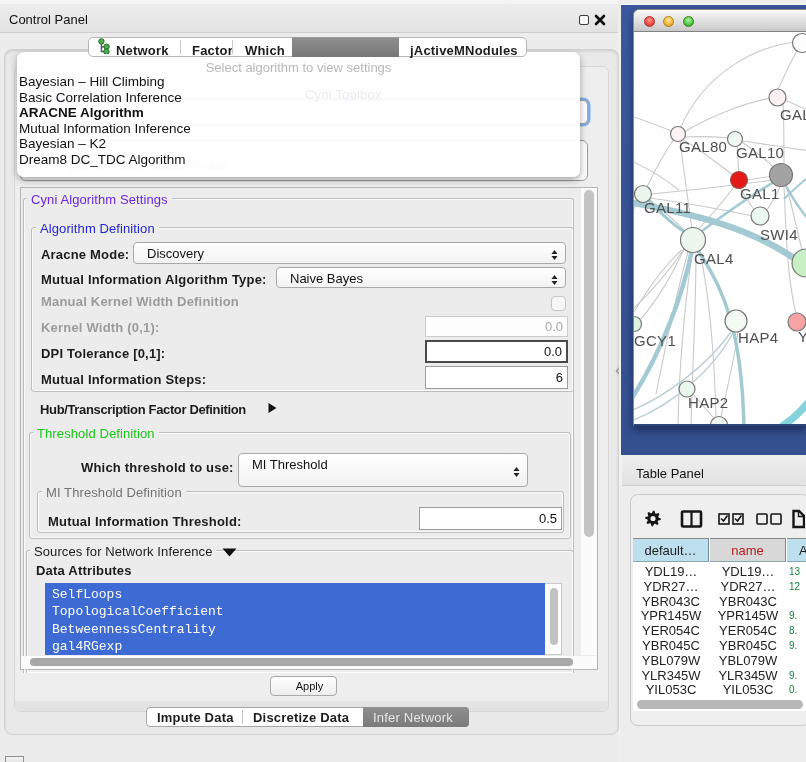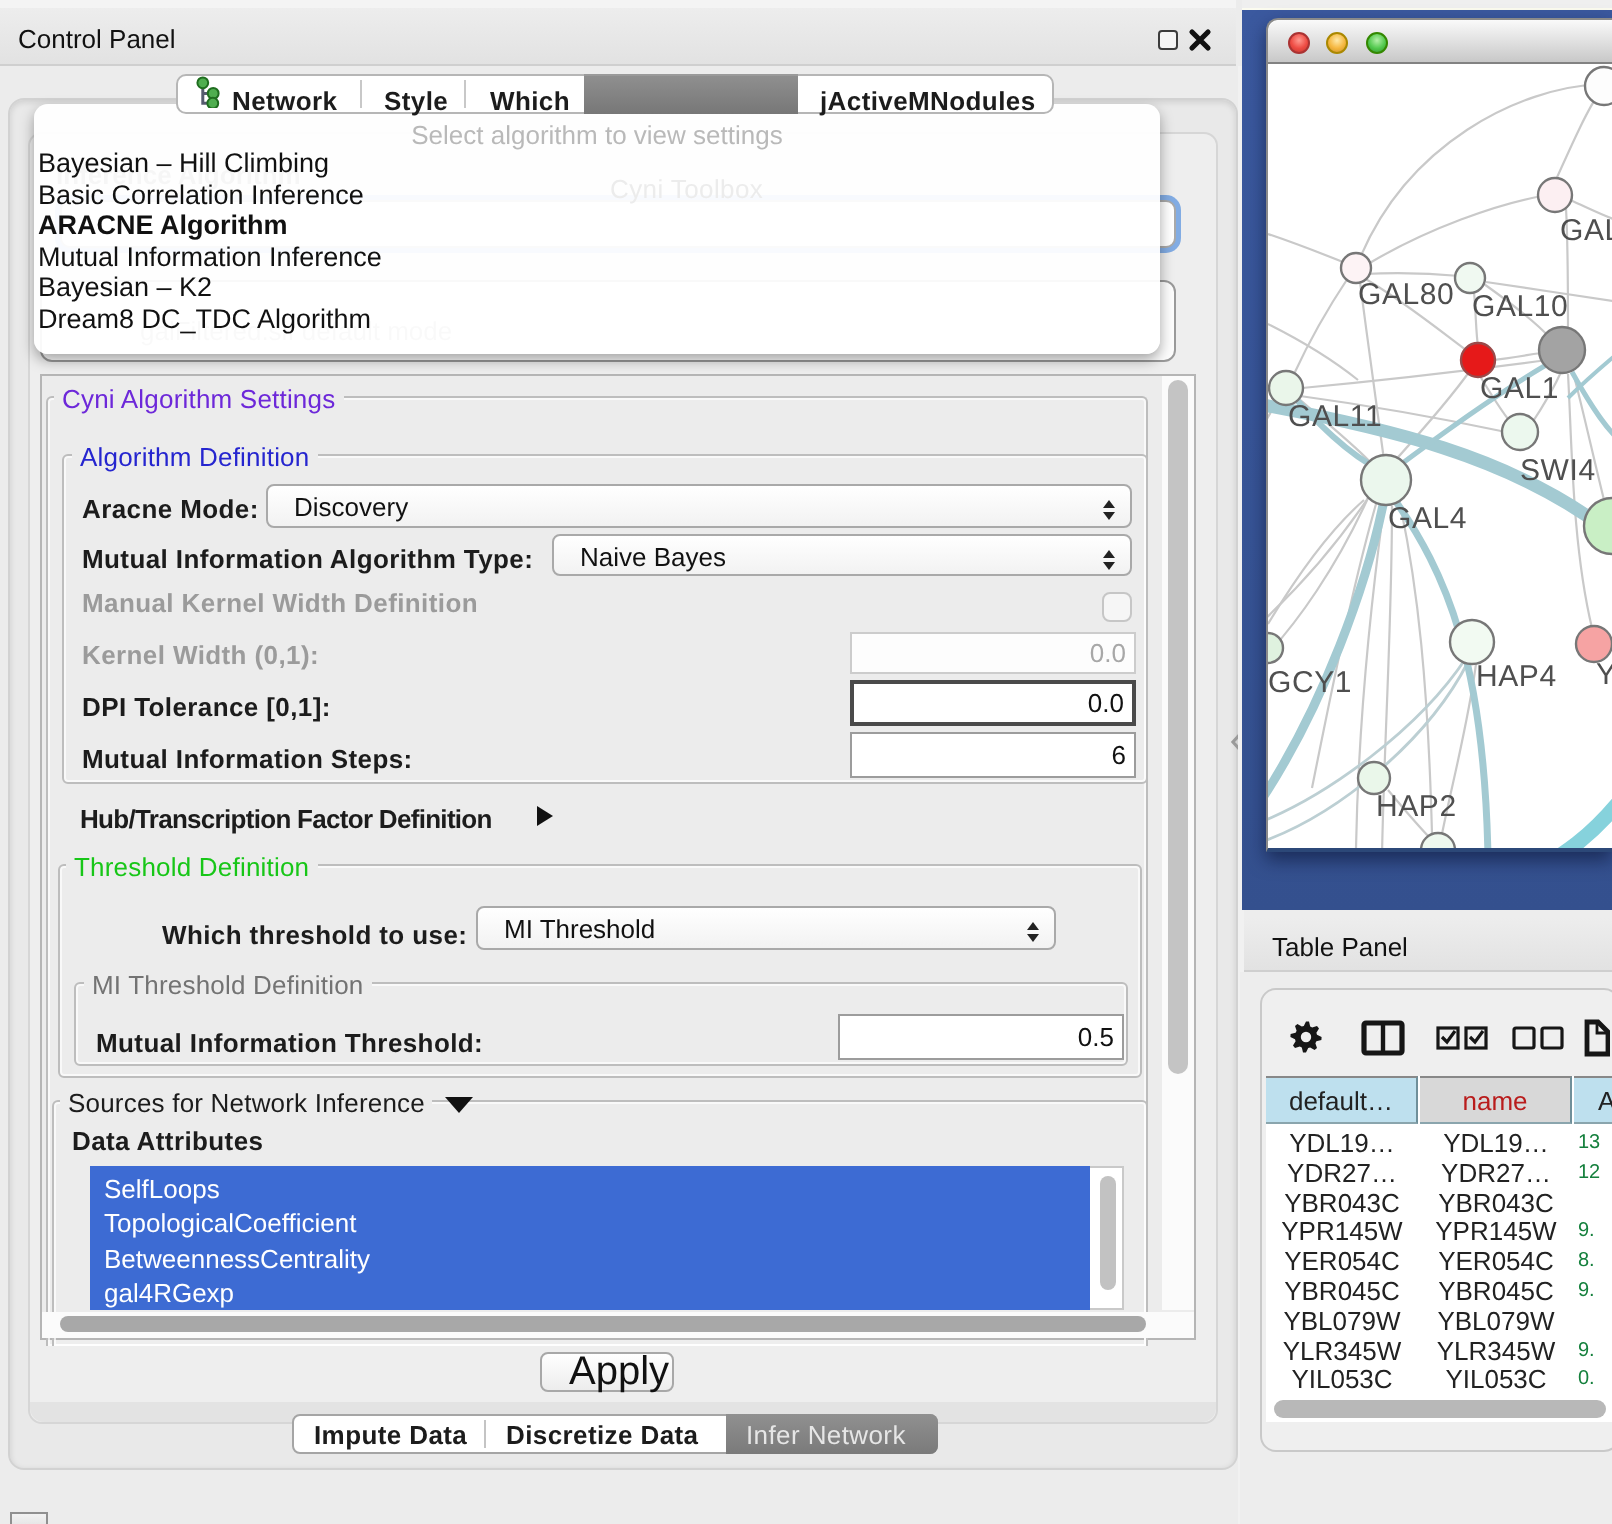--- a/index.html
+++ b/index.html
@@ -36,21 +36,21 @@
 <div style="position:absolute; left:0; top:0; width:806px; height:762px; z-index:6; pointer-events:none;">
 <div class="abs" style="left:88px; top:37px; width:439px; height:20px; background:#ffffff; border:1px solid #b6b6b6; border-radius:5px;"></div>
 <svg class="abs" style="left:97px; top:38px;" width="13" height="16" viewBox="0 0 13 16">
   <path d="M4.4 5 L4.4 13.6 L9.4 13.6 M4.4 8.7 L9.6 8.7" stroke="#555a6e" stroke-width="1.5" fill="none"></path>
   <circle cx="4.4" cy="3.4" r="2.7" fill="#4fae4f" stroke="#1f6d1f" stroke-width="1"></circle>
   <circle cx="9.6" cy="8.7" r="2.7" fill="#4fae4f" stroke="#1f6d1f" stroke-width="1"></circle>
   <circle cx="9.4" cy="13.6" r="2.7" fill="#4fae4f" stroke="#1f6d1f" stroke-width="1"></circle>
 </svg>
 <div class="abs lbl" style="left:116px; top:43px;">Network</div>
 <div class="abs" style="left:180px; top:40px; width:1px; height:14px; background:#c8c8c8;"></div>
-<div class="abs lbl" style="left:192px; top:43px;">Style</div>
+<div class="abs lbl" style="left:192px; top:43px;">Factor</div>
 <div class="abs" style="left:232px; top:40px; width:1px; height:14px; background:#c8c8c8;"></div>
 <div class="abs lbl" style="left:245px; top:43px;">Which</div>
 <div class="abs" style="left:292px; top:37px; width:107px; height:20px; background:linear-gradient(#8f8f8f,#777777); border-top:1px solid #9a9a9a;"></div>
 <div class="abs" style="left:305px; top:43px; font-size:13px; color:#ececec; letter-spacing:0.2px;margin-top:44px;">Cyni Toolbox</div>
 <div class="abs lbl" style="left:410px; top:43px;">jActiveMNodules</div>
 </div>
 
 <div class="abs" style="left:20px; top:187px; width:578px; height:483px; background:#ececec; border:1px solid #b5b5b5;"></div>
 
 <div class="grp" style="left:23px; top:198px; width:551px; height:475px; border-bottom:none; border-radius:3px 3px 0 0;"></div>
@@ -88,21 +88,21 @@
 
 <div class="abs lbl" style="left:40px; top:402px; letter-spacing:-0.35px;">Hub/Transcription Factor Definition</div>
 <svg class="abs" style="left:266px; top:402px;" width="13" height="12" viewBox="0 0 10 12">
     <path d="M1 1 L9 6 L1 11 Z" fill="#111"></path>
   </svg>
 
 <div class="grp" style="left:29px; top:432px; width:542px; height:107px;"></div>
 <div class="gtitle glbl" style="left:33px; top:426px; color:#17c617;">Threshold Definition</div>
 
 <div class="abs lbl" style="left:81px; top:460px;">Which threshold to use:</div>
-<div class="combo" style="left:238px; top:453px; width:290px; height:22px;">
+<div class="combo" style="left:238px; top:453px; width:290px; height:34px;">
     <span class="ctext">MI Threshold</span>
     <span class="arr"><svg width="7" height="10" viewBox="0 0 7 10">
         <path d="M3.5 0 L6.5 4 L0.5 4 Z M3.5 10 L6.5 6 L0.5 6 Z" fill="#222"></path>
       </svg></span>
   </div>
 
 <div class="grp" style="left:37px; top:491px; width:527px; height:42px;"></div>
 <div class="gtitle glbl" style="left:42px; top:485px; color:#737373;">MI Threshold Definition</div>
 <div class="abs lbl" style="left:48px; top:514px;">Mutual Information Threshold:</div>
 <div class="field" style="left:419px; top:507px; width:143px; height:23px; line-height:21px;">0.5</div>
@@ -110,29 +110,29 @@
 <div class="grp" style="left:26px; top:550px; width:548px; height:123px; border-bottom:none; border-radius:3px 3px 0 0;"></div>
 <div class="gtitle glbl" style="left:30px; top:544px; color:#1c1c1c;">Sources for Network Inference</div>
 <svg class="abs" style="left:222px; top:548px;" width="15" height="9" viewBox="0 0 15 9">
     <path d="M0.5 0.5 L14.5 0.5 L7.5 8.5 Z" fill="#111"></path>
   </svg>
 
 <div class="abs lbl" style="left:36px; top:563px;">Data Attributes</div>
 
 <div class="abs" style="left:45px; top:583px; width:517px; height:72px; background:#ffffff; border:1px solid #c9c9c9;"></div>
 <div class="abs" style="left:45px; top:583px; width:500px; height:72px; background:#3d6bd3;"></div>
-<div class="abs" style="left:52px; top:586px; font-size:13px; color:#fff; line-height:17.3px;">SelfLoops<br>TopologicalCoefficient<br>BetweennessCentrality<br>gal4RGexp</div>
+<div class="abs" style="left:52px; top:586px; font-size:13px; color:#fff; line-height:17.3px;font-family:Liberation Mono, monospace;">SelfLoops<br>TopologicalCoefficient<br>BetweennessCentrality<br>gal4RGexp</div>
 <div class="abs" style="left:550px; top:588px; width:8px; height:57px; background:#c2c2c2; border-radius:4px;"></div>
 
 <div class="abs" style="left:581px; top:188px; width:16px; height:467px; background:#fbfbfb;"></div>
 <div class="abs" style="left:584px; top:190px; width:10px; height:347px; background:#c4c4c4; border-radius:5px;"></div>
 <div class="abs" style="left:21px; top:656px; width:576px; height:13px; background:#fbfbfb;"></div>
 <div class="abs" style="left:30px; top:658px; width:543px; height:8px; background:#a8a8a8; border-radius:4px;"></div>
 
-<div class="abs" style="left:270px; top:676px; width:67px; height:20px; background:linear-gradient(#ffffff,#ededed); border:1px solid #a8a8a8; border-radius:4px; text-align:center; font-size:20px; color:#111; line-height:18px;padding-left:12px;">Apply</div>
+<div class="abs" style="left:270px; top:676px; width:67px; height:20px; background:linear-gradient(#ffffff,#ededed); border:1px solid #a8a8a8; border-radius:4px; text-align:center; font-size:11px; color:#111; line-height:18px;padding-left:12px;">Apply</div>
 
 <div class="abs" style="left:146px; top:707px; width:323px; height:20px; background:#ffffff; border:1px solid #a5a5a5; border-radius:4px;"></div>
 <div class="abs lbl" style="left:157px; top:710px;">Impute Data</div>
 <div class="abs" style="left:242px; top:710px; width:1px; height:14px; background:#c4c4c4;"></div>
 <div class="abs lbl" style="left:253px; top:710px;">Discretize Data</div>
 <div class="abs" style="left:363px; top:707px; width:106px; height:20px; background:linear-gradient(#909090,#7a7a7a); border-radius:0 4px 4px 0;"></div>
 <div class="abs" style="left:373px; top:710px; font-size:13px; color:#e6e6e6; letter-spacing:0.2px;">Infer Network</div>
 
 <div class="abs" style="left:5px; top:756px; width:19px; height:12px; background:linear-gradient(#f2f2f2,#dcdcdc); border:1px solid #909090;"></div>
 

